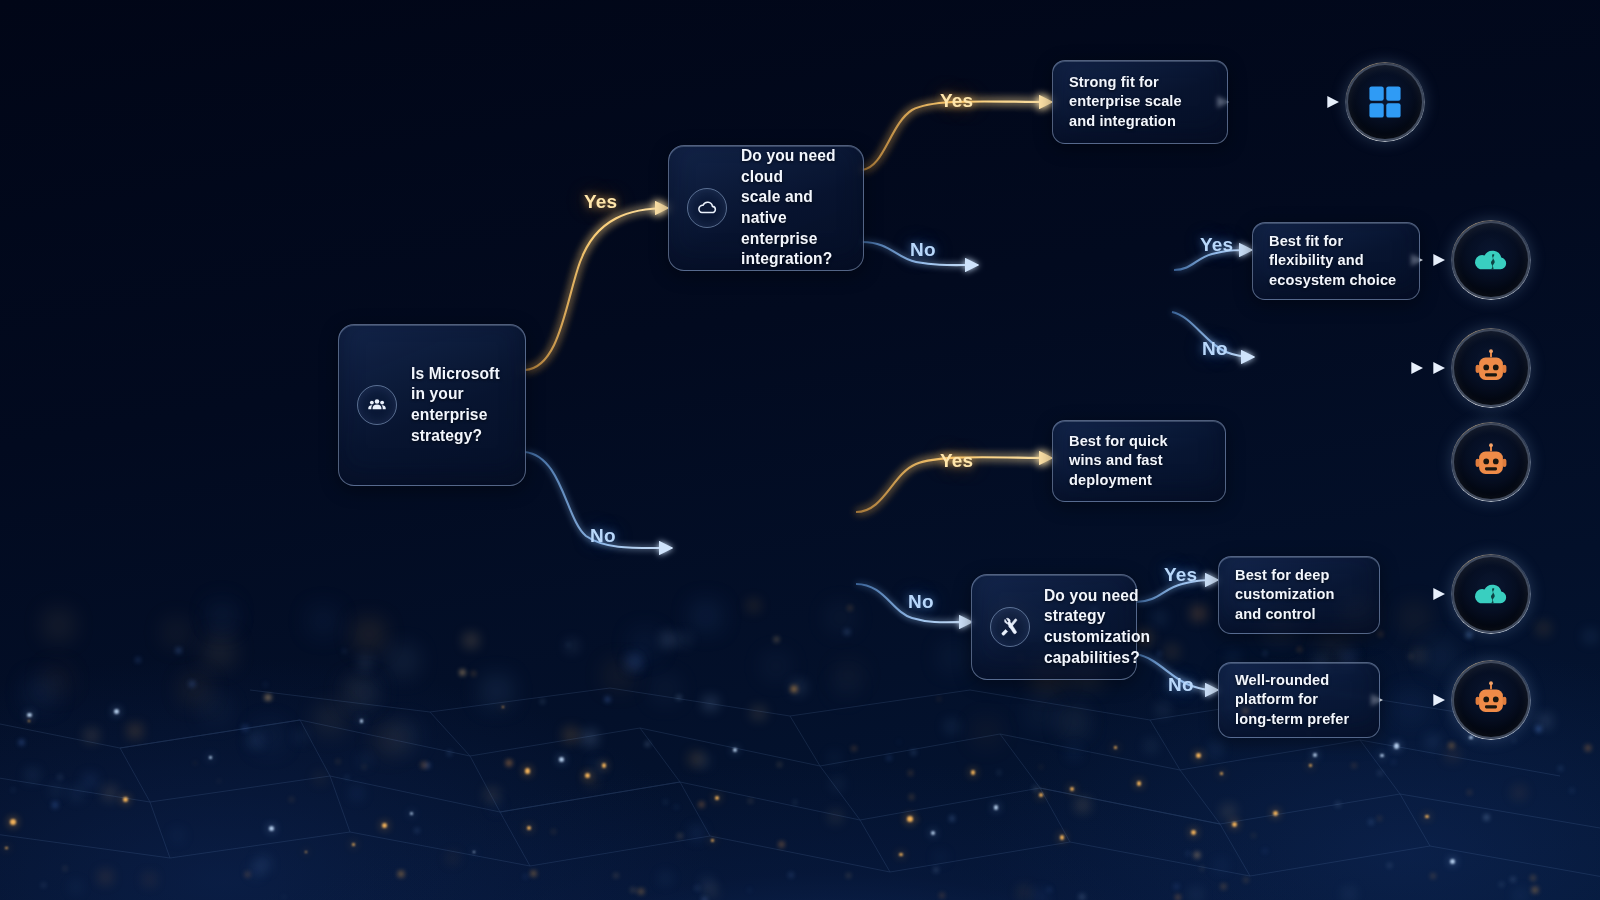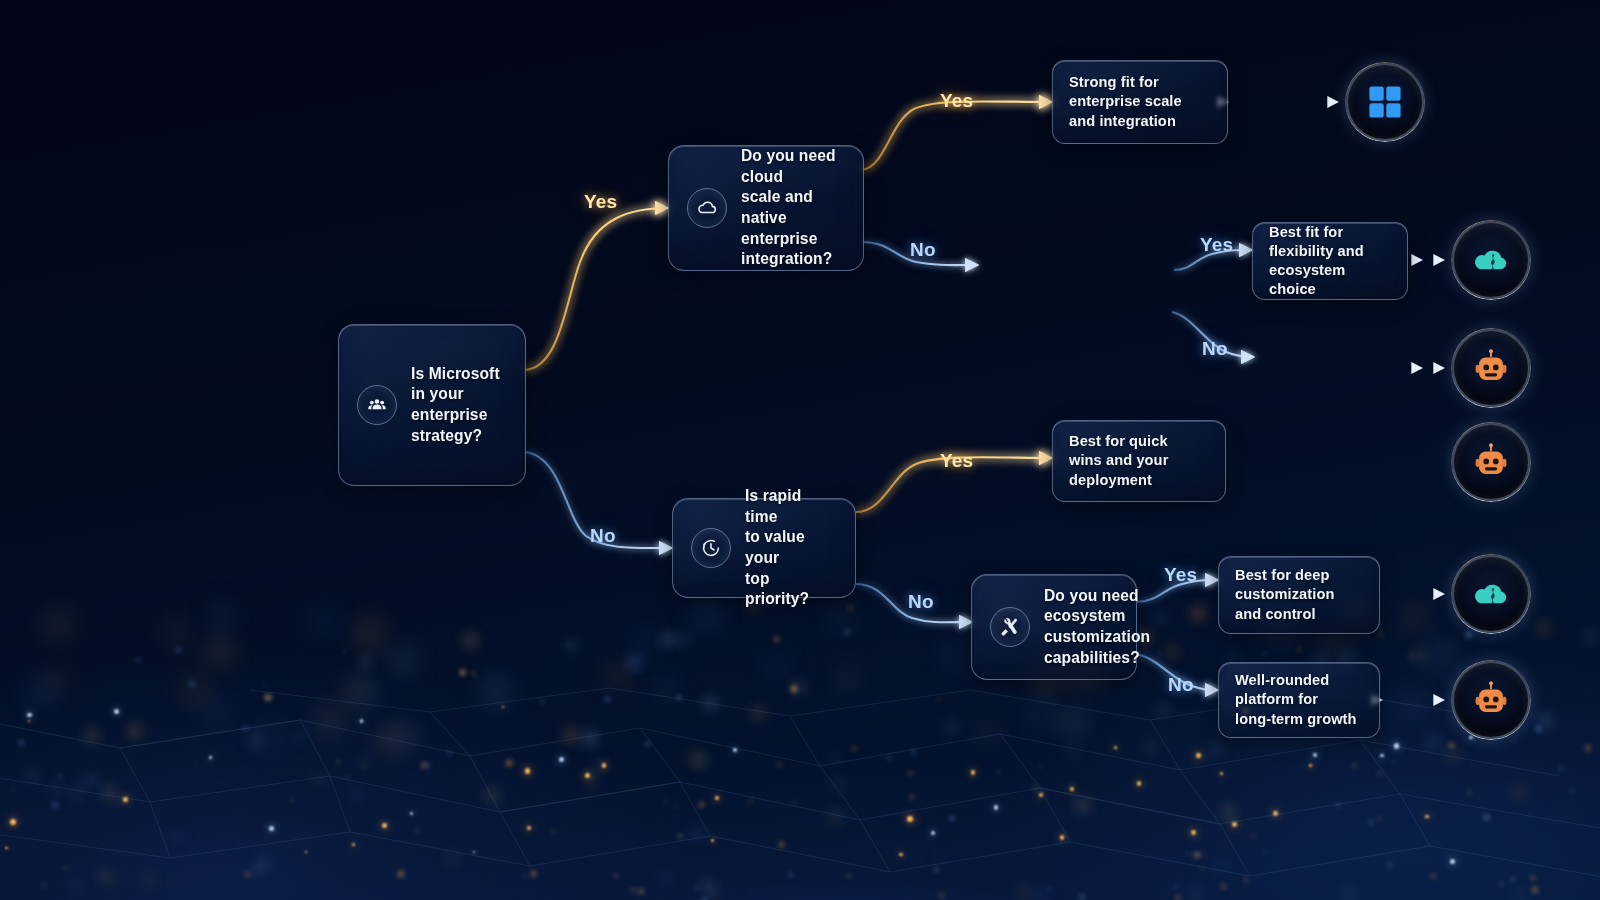--- a/index.html
+++ b/index.html
@@ -556,77 +556,64 @@
         <path d="M6.6 17h10.9a3.4 3.4 0 0 0 .4-6.8 5.3 5.3 0 0 0-10.2-1.1A3.5 3.5 0 0 0 6.6 17z"></path>
       </svg>
     </span>
     <span class="label">Do you need cloud
 scale and native
 enterprise
 integration?</span>
   </div>
 
 
-  <div class="node q" style="left:672px; top:498px; width:184px; height:100px;">
-    <span class="iring">
-      <svg viewBox="0 0 24 24" fill="none" stroke="#eaf1fc" stroke-width="1.7" stroke-linecap="round">
-        <path d="M20.1 12a8.1 8.1 0 1 1-4.5-7.3"></path>
-        <path d="M12 7.3V12l3.4 2.2"></path>
-        <circle cx="4.6" cy="8.1" r=".95" fill="#eaf1fc" stroke="none"></circle>
-        <circle cx="4.0" cy="11.6" r=".95" fill="#eaf1fc" stroke="none"></circle>
-      </svg>
-    </span>
-    <span class="label">Is rapid time
-to value your
-top priority?</span>
-  </div>
 
   <div class="node q" style="left:971px; top:574px; width:166px; height:106px;">
     <span class="iring">
       <svg viewBox="0 0 24 24" fill="#eaf1fc" stroke="#eaf1fc" stroke-width=".5">
         <path d="M6.2 3.6l3.2 3.2-1.3 1.3L4.9 4.9a3.2 3.2 0 0 0 3.7 4.2l8.2 8.2a1.8 1.8 0 1 0 2.5-2.5L11 6.6A3.2 3.2 0 0 0 6.2 3.6z" transform="rotate(12 12 12)"></path>
         <path d="M18.4 3.8l-7.8 7.8 1.8 1.8 7.8-7.8a1.6 1.6 0 0 0-1.8-1.8z" transform="rotate(-6 12 12)" opacity=".95"></path>
         <path d="M7.1 14.6l-3.4 3.4a1.7 1.7 0 1 0 2.4 2.4l3.4-3.4z"></path>
       </svg>
     </span>
     <span class="label">Do you need
-ecosystem
+strategy
 customization
 capabilities?</span>
   </div>
 
   <div class="node outcome" style="left:1052px; top:60px; width:176px; height:84px;">
     <span class="label">Strong fit for
 enterprise scale
 and integration</span>
   </div>
 
-  <div class="node outcome" style="left:1252px; top:222px; width:156px; height:78px;">
+  <div class="node outcome" style="left:1252px; top:222px; width:168px; height:78px;">
     <span class="label">Best fit for
 flexibility and
 ecosystem choice</span>
   </div>
 
 
   <div class="node outcome" style="left:1052px; top:420px; width:174px; height:82px;">
     <span class="label">Best for quick
-wins and your
+wins and fast
 deployment</span>
   </div>
 
   <div class="node outcome" style="left:1218px; top:556px; width:162px; height:78px;">
     <span class="label">Best for deep
 customization
 and control</span>
   </div>
 
   <div class="node outcome" style="left:1218px; top:662px; width:162px; height:76px;">
     <span class="label">Well-rounded
 platform for
-long-term growth</span>
+long-term prefer</span>
   </div>
 
   <div class="orb" style="left:1346px; top:63px;">
     <svg viewBox="0 0 48 48">
       <rect x="7" y="7" width="15.6" height="15.6" rx="2.4" fill="#2f9bf5"></rect>
       <rect x="25.4" y="7" width="15.6" height="15.6" rx="2.4" fill="#2f9bf5"></rect>
       <rect x="7" y="25.4" width="15.6" height="15.6" rx="2.4" fill="#2f9bf5"></rect>
       <rect x="25.4" y="25.4" width="15.6" height="15.6" rx="2.4" fill="#2f9bf5"></rect>
     </svg>
   </div>

